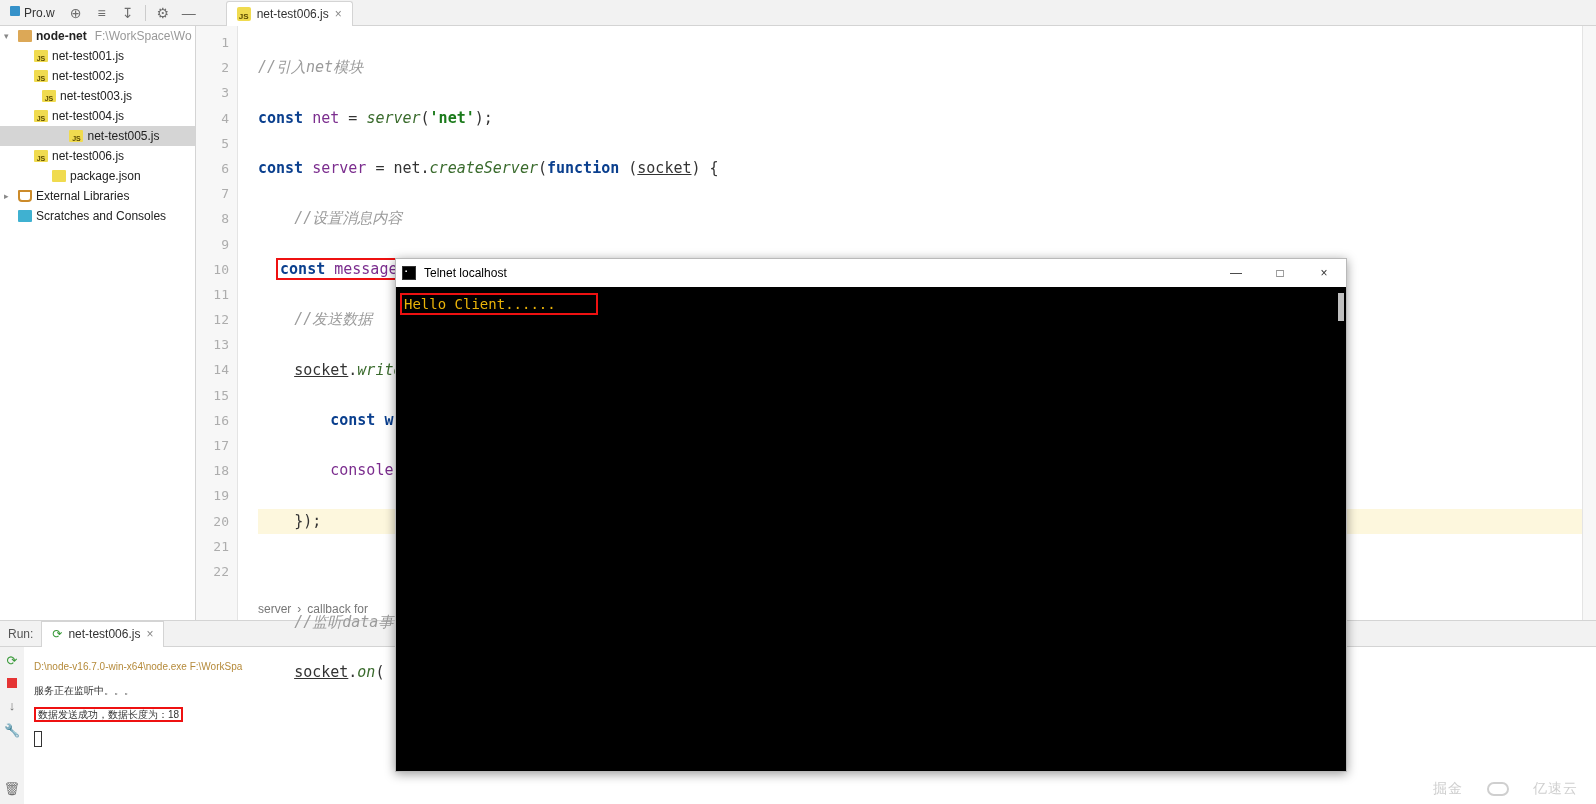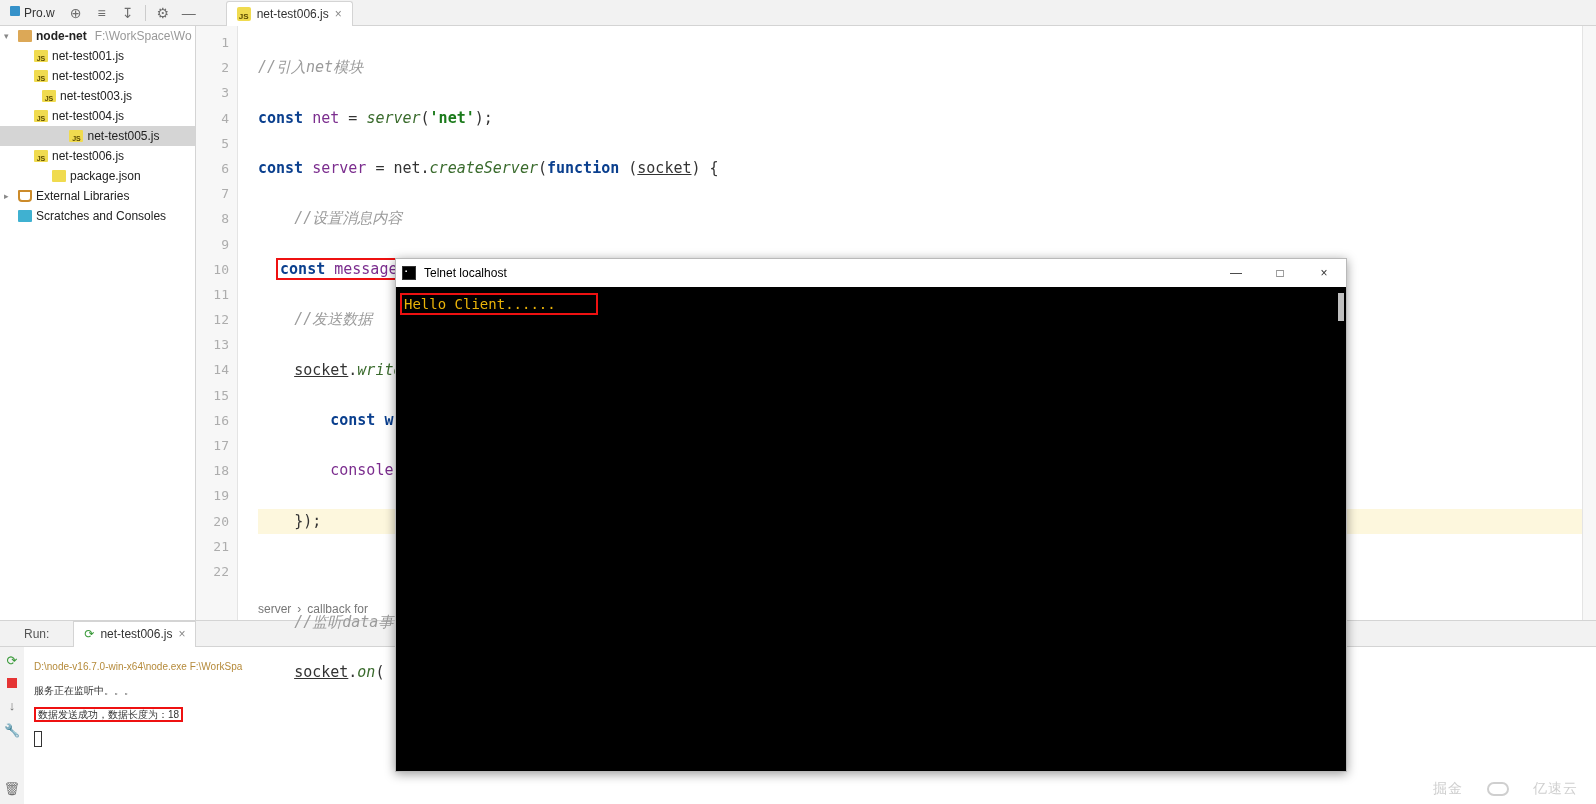--- a/index.html
+++ b/index.html
@@ -35,21 +35,21 @@
   .cl { height:25.2px; }
   .cl.hl { background:#fdf7dd;}
   .c-kw{color:#0a3f8e;font-weight:bold;} .c-def{color:#7b2d8e;} .c-fn{color:#3a6b2d;font-style:italic;} .c-cm{color:#9b9b9b;font-style:italic;} .c-str{color:#1a7a1a;font-weight:bold;} .c-und{text-decoration:underline;color:#333;}
   .redbox{ border:2px solid #e11; padding:0 2px;}
   .crumbs-bottom{ position:absolute; left:42px; bottom:0; height:22px; display:flex; align-items:center; gap:6px; font-size:12px; color:#777; padding-left:20px;}
 
   .right-gutter{ width:14px; border-left:1px solid #e4e4e4; background:#f7f7f7;}
 
   
   .runbar{ height:26px; display:flex; align-items:center; border-top:1px solid #d4d4d4; background:#f2f2f2;}
-  .runbar .lbl{ padding:0 24px; color:#555;}
+  .runbar .lbl{ padding:0 8px; color:#555;}
   .runtab{ height:26px; display:flex; align-items:center; gap:6px; border:1px solid #d4d4d4; background:#fff; padding:0 10px; border-bottom:none;}
   .runbody{ height:158px; display:flex; border-top:1px solid #d4d4d4;}
   .runside{ width:24px; background:#f2f2f2; display:flex; flex-direction:column; align-items:center; padding-top:6px; gap:10px;}
   .runside span{ color:#6e6e6e; font-size:13px;}
   .runside .stop{ width:10px;height:10px;background:#e53434;}
   .console{ flex:1; padding:8px 10px; font-family:Liberation Sans, sans-serif; font-size:10px; line-height:24px;}
   .console .path{ color:#b58a3a;}
   .cursor-box{ display:inline-block; width:8px; height:16px; border:1px solid #333; vertical-align:middle;}
 
   

